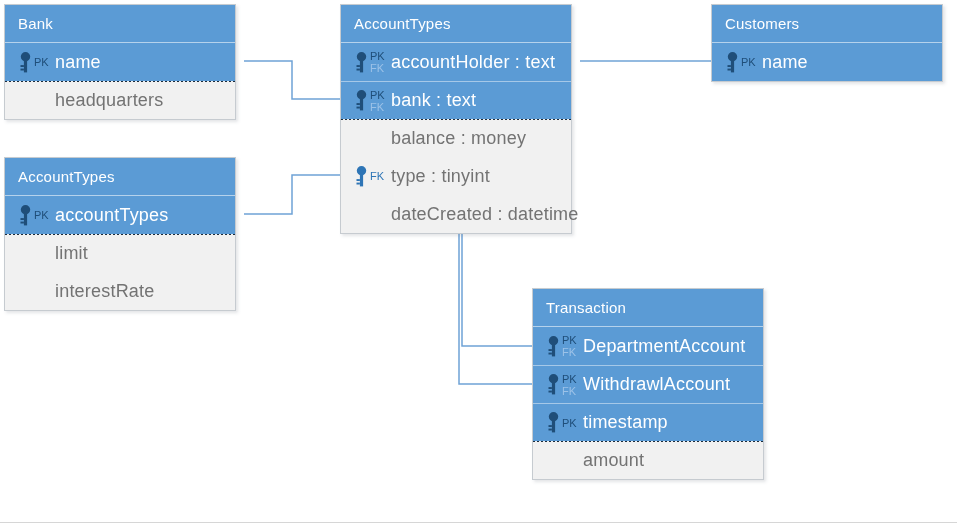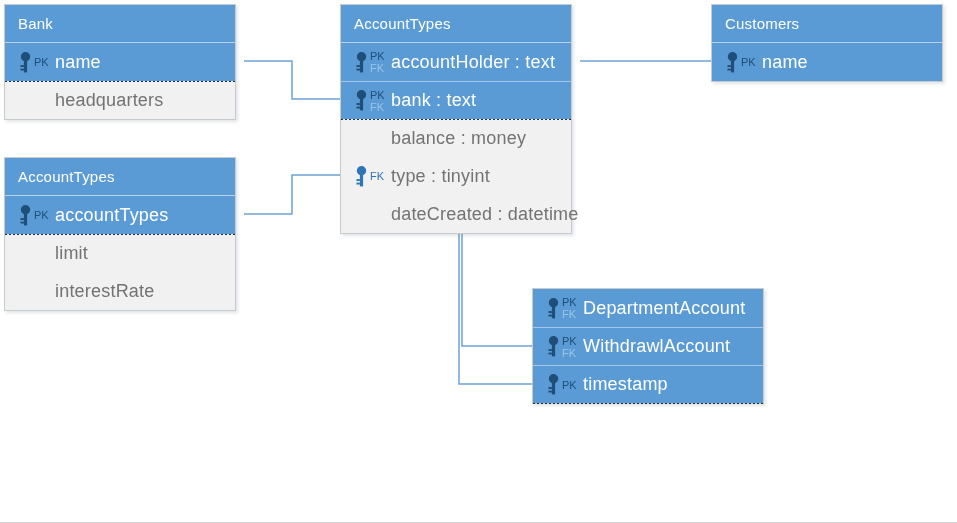--- a/index.html
+++ b/index.html
@@ -238,20 +238,21 @@
         <span class="rtext">limit</span>
       </div>
       <div class="row">
         <span class="kcell"></span>
         <span class="rtext">interestRate</span>
       </div>
     </div>
   </div>
 
   <div class="table" id="t-transaction">
+    <div class="thead">Transaction</div>
     <div class="tkeys">
       <div class="row">
         <span class="kcell">
           <svg class="key-ic" width="13" height="21" viewBox="0 0 13 21" fill="currentColor">
               <use href="#key-shape"></use>
             </svg>
           <span class="badges">
             <span class="b-pk">PK</span>
             <span class="b-fk">FK</span>
           </span>
@@ -276,16 +277,20 @@
               <use href="#key-shape"></use>
             </svg>
           <span class="badges">
             <span class="b-pk">PK</span>
           </span>
         </span>
         <span class="rtext">timestamp</span>
       </div>
     </div>
     <div class="tattrs">
+      <div class="row">
+        <span class="kcell"></span>
+        <span class="rtext">amount</span>
+      </div>
     </div>
   </div>
 
 </div>
 
 </body></html>

